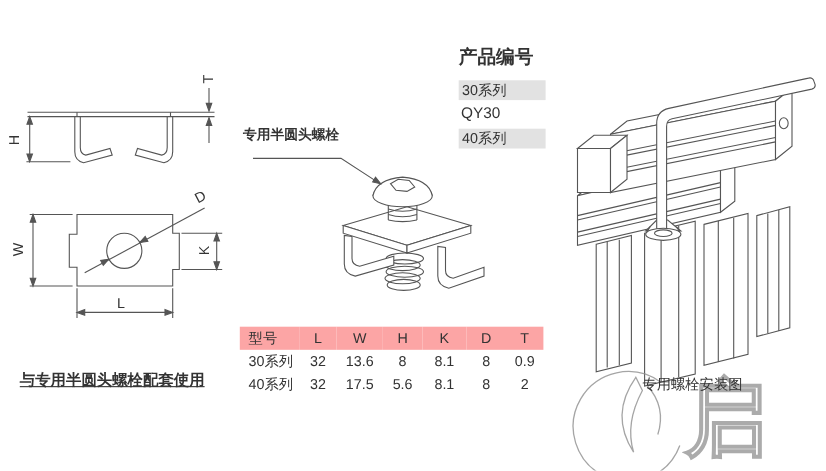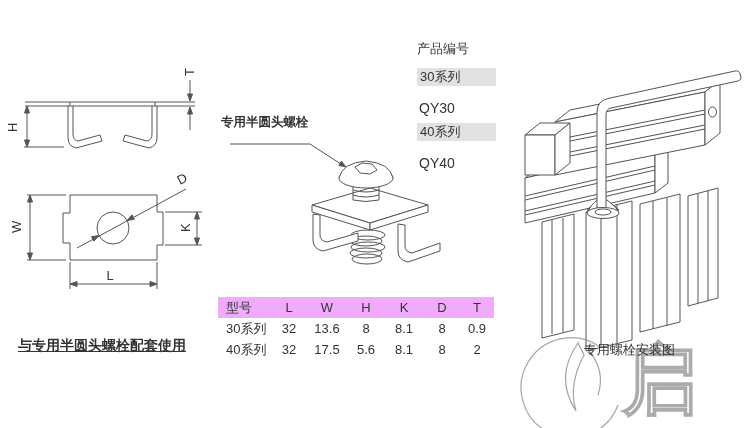--- a/index.html
+++ b/index.html
@@ -7,28 +7,28 @@
     width:751px;height:428px;position:relative;overflow:hidden;
     background:#ffffff;color:#333;
     font-family:"Liberation Sans","DejaVu Sans",sans-serif;
   }
   .abs{position:absolute;}
   svg{display:block;}
   svg text{fill:#333;font-size:13px;font-family:"Liberation Sans","DejaVu Sans",sans-serif;}
   .callout-label{left:221px;top:114px;font-size:12.5px;font-weight:bold;}
   .usage-note{left:18px;top:337px;font-size:14px;font-weight:bold;text-decoration:underline;}
   .product-codes{left:417px;top:40px;width:110px;}
-  .product-heading{font-size:13px;font-weight:normal;margin:0 0 10px 0;}
+  .product-heading{font-size:17px;font-weight:bold;margin:0 0 10px 0;}
   .series-badge{background:#e2e2e2;width:76px;height:18px;line-height:18px;
     font-size:13px;padding-left:3px;margin-top:7px;}
-  .series-code{font-size:14px;margin:14px 0 4px 2px;}
+  .series-code{font-size:14px;margin:3px 0 4px 2px;}
   .spec-table{left:218px;top:297px;border-collapse:collapse;table-layout:fixed;}
   .spec-table th,.spec-table td{border:none;font-weight:normal;font-size:13px;
     text-align:center;height:21px;padding:0;}
-  .spec-table thead tr{background:#f0abfc;}
+  .spec-table thead tr{background:#fca5a5;}
   .spec-table th:first-child,.spec-table td:first-child{text-align:left;padding-left:8px;}
   .install-caption{left:584px;top:341px;font-size:13px;z-index:5;}
   .watermark-text{left:622px;top:330px;font-size:76px;font-weight:bold;letter-spacing:10px;
     color:transparent;-webkit-text-stroke:1.3px #8f8f8f;opacity:.75;z-index:1;}
   .wm-svg{left:518px;top:325px;z-index:1;opacity:.8;}
 </style>
 </head>
 <body>
 
 <svg class="abs" style="left:0;top:40px;" width="210" height="122" viewBox="0 0 210 122">
@@ -127,21 +127,20 @@
     <polygon points="146,57 138.8,55.4 141.4,51.2" fill="#555"></polygon>
   </g>
 </svg>
 <div class="abs callout-label">专用半圆头螺栓</div>
 
 <div class="abs product-codes">
   <div class="product-heading">产品编号</div>
   <div class="series-badge">30系列</div>
   <div class="series-code">QY30</div>
   <div class="series-badge">40系列</div>
-  <div class="series-code">QY40</div>
 </div>
 
 <svg class="abs" style="left:520px;top:60px;" width="231" height="300" viewBox="0 0 231 300">
   <g stroke="#555" stroke-width="1" fill="#fff">
     <polygon points="22,162 54,154 54,270 22,278"></polygon>
     <line x1="32" y1="160" x2="32" y2="274" fill="none"></line>
     <line x1="43" y1="158" x2="43" y2="272" fill="none"></line>
     <polygon points="66,152 112,141 112,280 66,291"></polygon>
     <line x1="81" y1="149" x2="81" y2="287" fill="none"></line>
     <line x1="97" y1="145" x2="97" y2="283" fill="none"></line>

